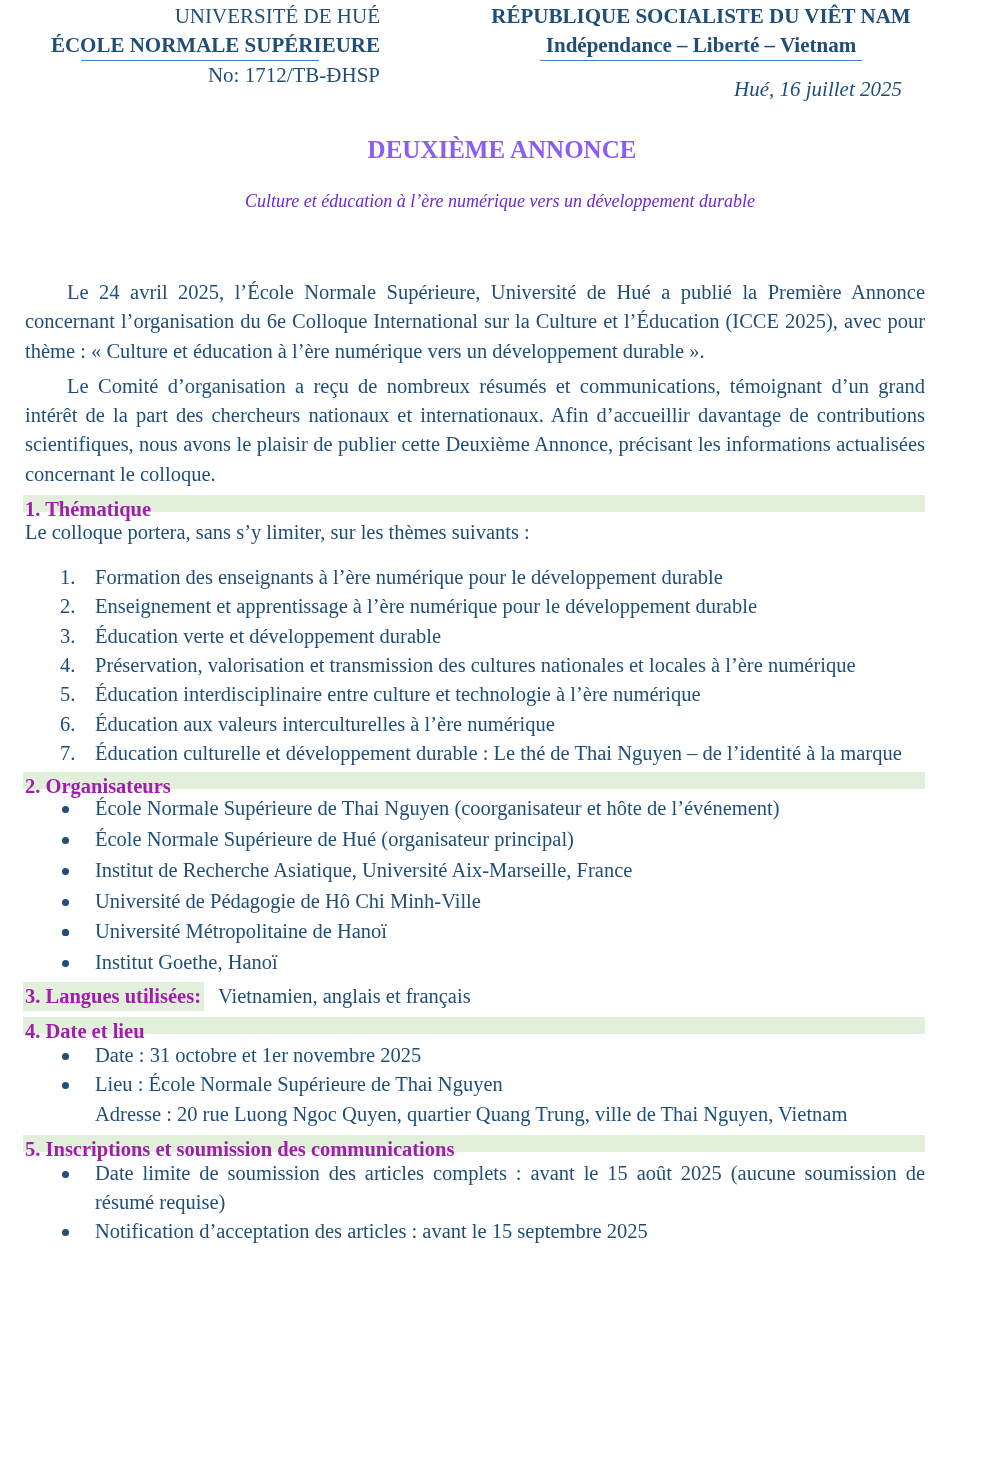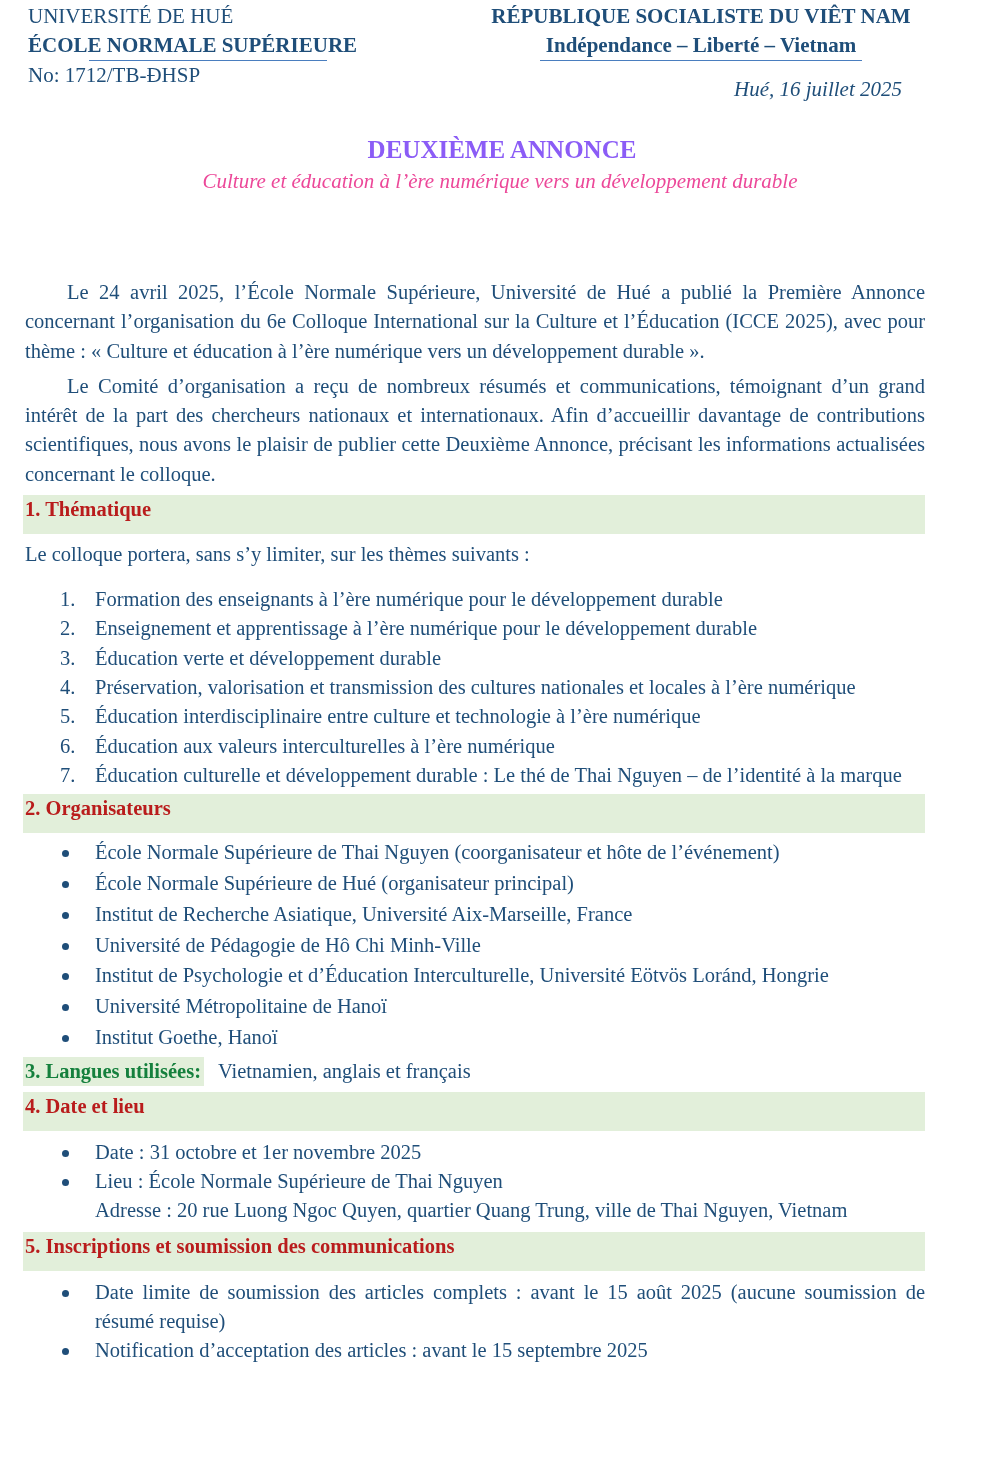--- a/index.html
+++ b/index.html
@@ -5,22 +5,22 @@
     * { margin: 0; padding: 0; box-sizing: border-box; }
     html, body { width: 1000px; height: 1471px; background: #ffffff; overflow: hidden; }
     body {
       font-family: "Liberation Serif", "DejaVu Serif", serif;
       color: #1f4e79;
       position: relative;
     }
 
     
     .hdr-left {
-      position: absolute; left: 28px; top: 2px; width: 360px;
-      text-align: left; font-size: 21px; line-height: 29px;
+      position: absolute; left: 20px; top: 2px; width: 360px;
+      text-align: right; font-size: 21px; line-height: 29px;
     }
     .hdr-left .line1 { font-weight: normal; }
     .hdr-left .line2 { font-weight: bold; }
     .hdr-left .rule { width: 238px; height: 1px; background: #4a7ebf; margin: 0 auto; }
     .hdr-left .line3 { font-weight: normal; margin-top: 0px; }
 
     .hdr-right {
       position: absolute; left: 466px; top: 2px; width: 470px;
       text-align: center; font-size: 21px; line-height: 29px; font-weight: bold;
     }
@@ -28,33 +28,33 @@
     .hdr-right .date {
       font-weight: normal; font-style: italic; text-align: right;
       padding-right: 34px; margin-top: 14px; font-size: 21px;
     }
 
     
     .title-block { position: absolute; left: 0; top: 134px; width: 1000px; text-align: center; }
     .main-title { color: #8b5cf6; font-weight: bold; font-size: 25px; line-height: 32px; padding-left: 4px; }
     .subtitle { font-size: 20.5px; line-height: 30px; margin-top: 4px; }
     .subtitle sup { font-size: 12px; vertical-align: 8px; line-height: 0; }
-    .tagline { color: #ec4899; font-style: italic; font-size: 21px; line-height: 30px; margin-top: 0; }
+    .tagline { color: #6d28d9; font-style: italic; font-size: 18px; line-height: 30px; margin-top: 20px; }
 
     
     .content { position: absolute; left: 25px; top: 278px; width: 900px; font-size: 20.5px; }
     .para { text-align: justify; text-indent: 42px; line-height: 29.3px; margin-bottom: 6px; }
 
     .section-head {
-      background: #e2efda; color: #b91c1c; font-weight: bold;
-      height: 39px; line-height: 29px; width: 902px; margin-left: -2px; padding-left: 2px;
+      background: #e2efda; color: #a21caf; font-weight: bold;
+      height: 17px; line-height: 29px; width: 902px; margin-left: -2px; padding-left: 2px;
     }
     .section-inline { display: flex; align-items: center; height: 29px; margin-top: 4px; margin-left: -2px; }
     .section-inline .hl {
-      background: #e2efda; color: #15803d; font-weight: bold; padding: 0 3px 0 2px; line-height: 29px; height: 29px;
+      background: #e2efda; color: #a21caf; font-weight: bold; padding: 0 3px 0 2px; line-height: 29px; height: 29px;
     }
     .section-inline .val { line-height: 29px; padding-left: 14px; }
 
     .intro-line { line-height: 29px; margin-top: 6px; margin-bottom: 16px; }
 
     ol.themes { list-style: none; margin-left: 0; }
     ol.themes li { position: relative; padding-left: 70px; line-height: 29.3px; text-align: justify; }
     ol.themes li .num { position: absolute; left: 35px; top: 0; }
 
     ul.bullets { list-style: none; margin-top: 4px; }
@@ -102,21 +102,21 @@
     <li><span class="num">6.</span><span>Éducation aux valeurs interculturelles à l’ère numérique</span></li>
     <li><span class="num">7.</span><span>Éducation culturelle et développement durable : Le thé de Thai Nguyen – de l’identité à la marque</span></li>
   </ol>
 
   <div class="section-head" style="margin-top:4px;">2. Organisateurs</div>
   <ul class="bullets">
     <li><span class="dot"></span><span>École Normale Supérieure de Thai Nguyen (coorganisateur et hôte de l’événement)</span></li>
     <li><span class="dot"></span><span>École Normale Supérieure de Hué (organisateur principal)</span></li>
     <li><span class="dot"></span><span>Institut de Recherche Asiatique, Université Aix-Marseille, France</span></li>
     <li><span class="dot"></span><span>Université de Pédagogie de Hô Chi Minh-Ville</span></li>
-    <li><span class="dot"></span><span>Institut de Psychologie et d’Éducation Interculturelle, Université Eötvös Loránd, Hongrie</span></li>
+    <li><span class="dot"></span></li>
     <li><span class="dot"></span><span>Université Métropolitaine de Hanoï</span></li>
     <li><span class="dot"></span><span>Institut Goethe, Hanoï</span></li>
   </ul>
 
   <div class="section-inline">
     <span class="hl">3. Langues utilisées:</span>
     <span class="val">Vietnamien, anglais et français</span>
   </div>
 
   <div class="section-head" style="margin-top:6px;">4. Date et lieu</div>

